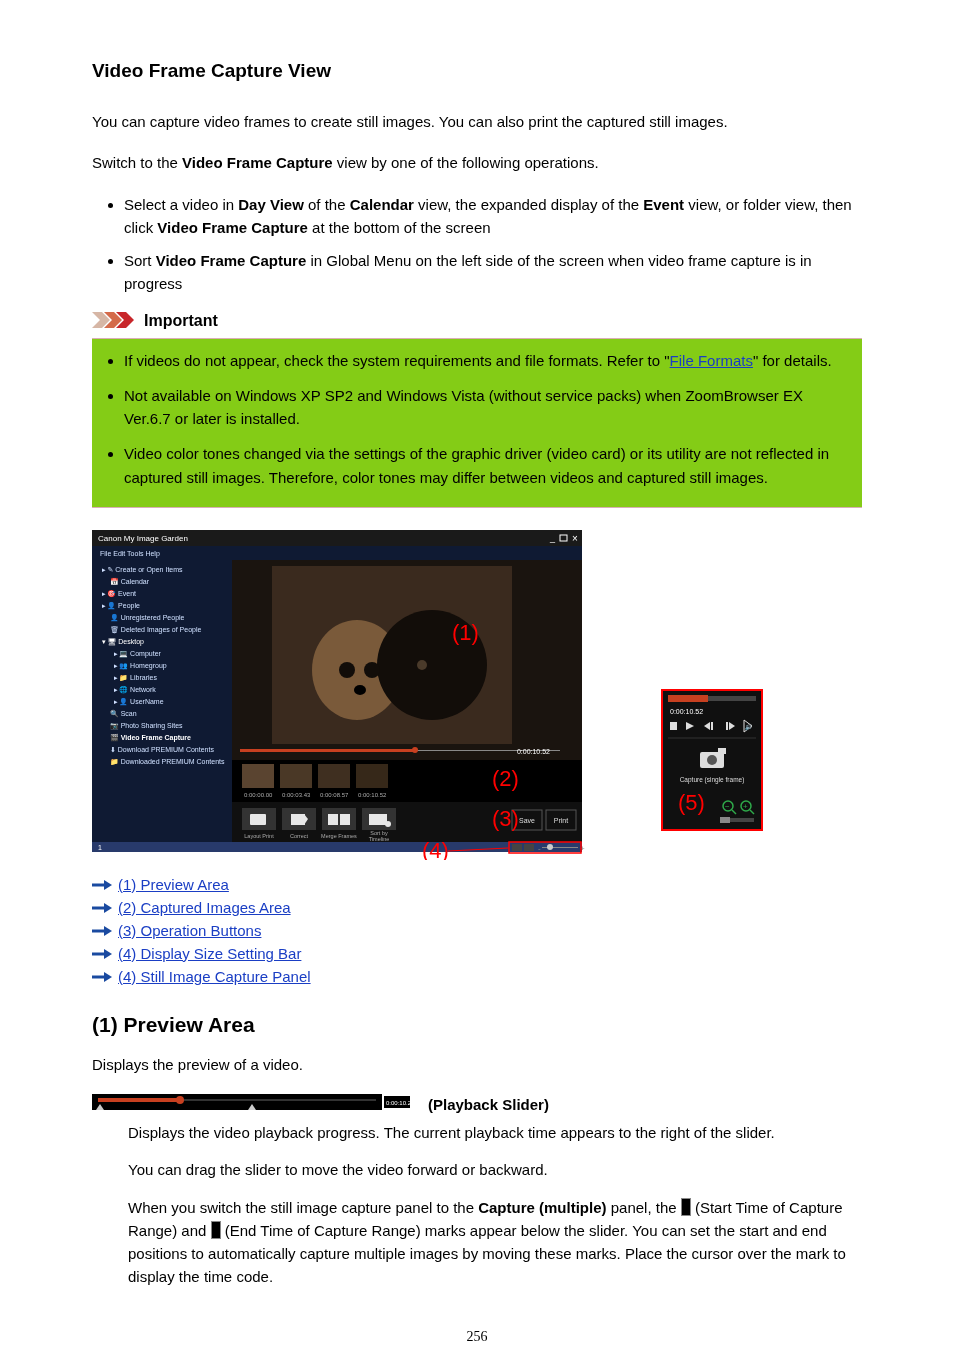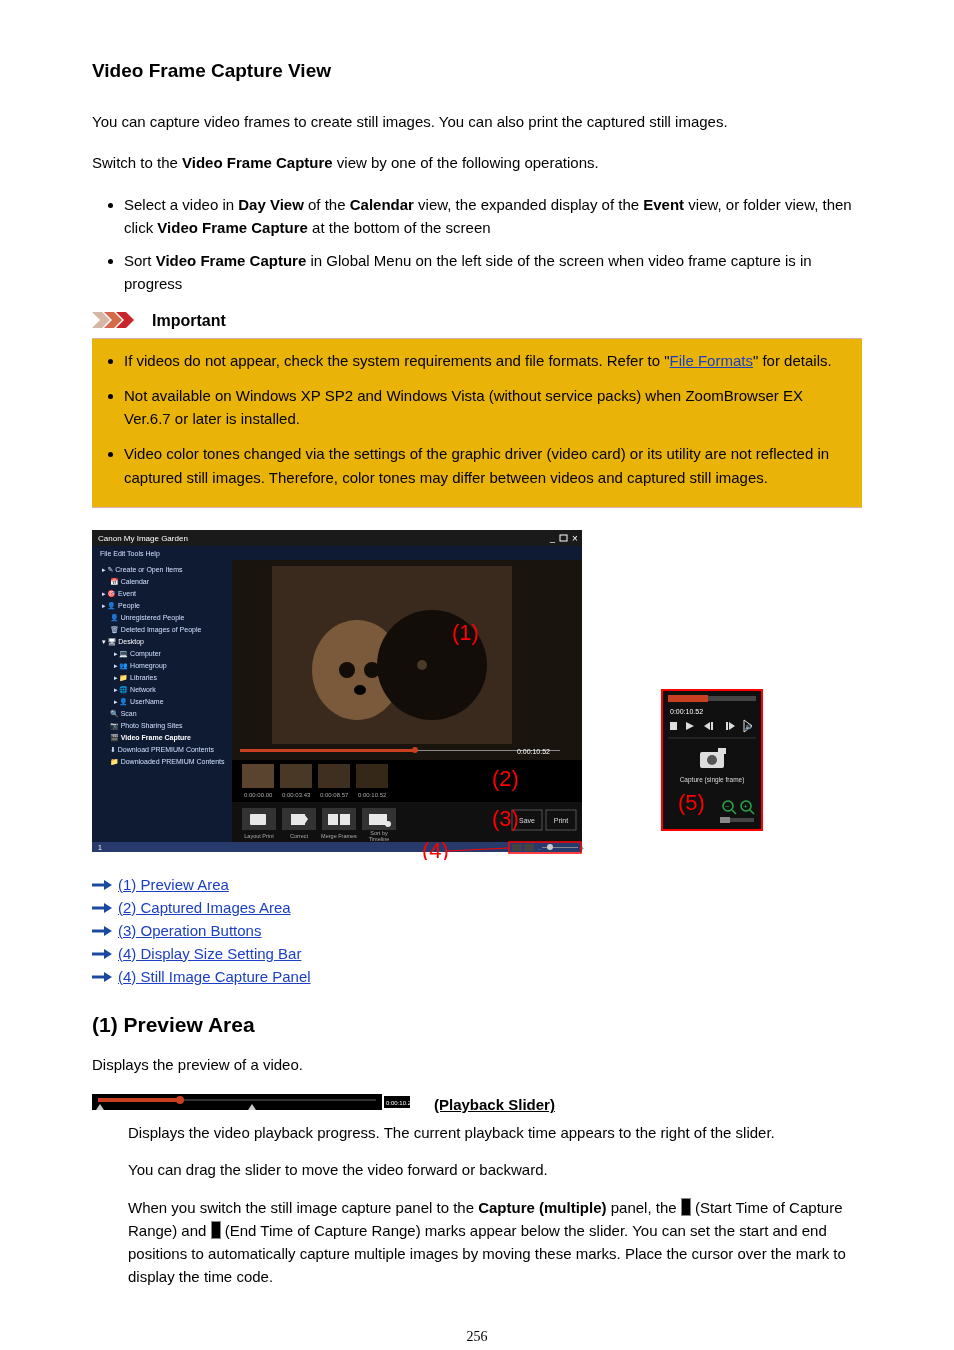--- a/index.html
+++ b/index.html
@@ -24,27 +24,26 @@
     padding-left: 32px;
     list-style: disc;
   }
   ul.main-list li { margin-bottom: 10px; line-height: 1.55; }
   .inline-bold { font-weight: bold; }
   .important-block { margin-top: 6px; }
   .important-head {
     display: flex;
     align-items: center;
     margin-bottom: 8px;
-    gap: 8px;
   }
   .imp-icon { position: relative; width: 46px; height: 18px; display: inline-block; }
   .imp-icon svg { display: block; }
   .important-label { font-weight: bold; font-size: 16px; margin-left: 6px; }
   .important-box {
-    background: #eab308;
+    background: #84cc16;
     border-top: 1px solid #d9aeb4;
     border-bottom: 1px solid #d9aeb4;
     padding: 10px 14px 6px 14px;
   }
   .important-box ul {
     margin: 0; padding-left: 18px; list-style: disc;
   }
   .important-box li { margin-bottom: 12px; line-height: 1.55; }
   a.inline-link { color: #1a3ec4; text-decoration: underline; }
   .figure-area { margin: 22px 0 16px 0; }
@@ -65,21 +64,21 @@
     font-weight: bold;
     margin: 0 0 16px 0;
   }
   .dl-block { margin: 0; }
   .dt-row {
     display: flex;
     align-items: center;
     margin: 10px 0 6px 0;
   }
   .slider-graphic { flex: 0 0 auto; }
-  .dt-label { font-weight: bold; margin-left: 22px; text-decoration: underline; }
+  .dt-label { font-weight: bold; margin-left: 16px; }
   .dd-block {
     margin: 0 0 14px 36px;
     line-height: 1.6;
   }
   .dd-block p { margin: 0 0 14px 0; }
   .mark-icon {
     display: inline-block; width: 8px; height: 16px;
     background: #000; border: 1px solid #888;
     vertical-align: -3px;
     position: relative;

